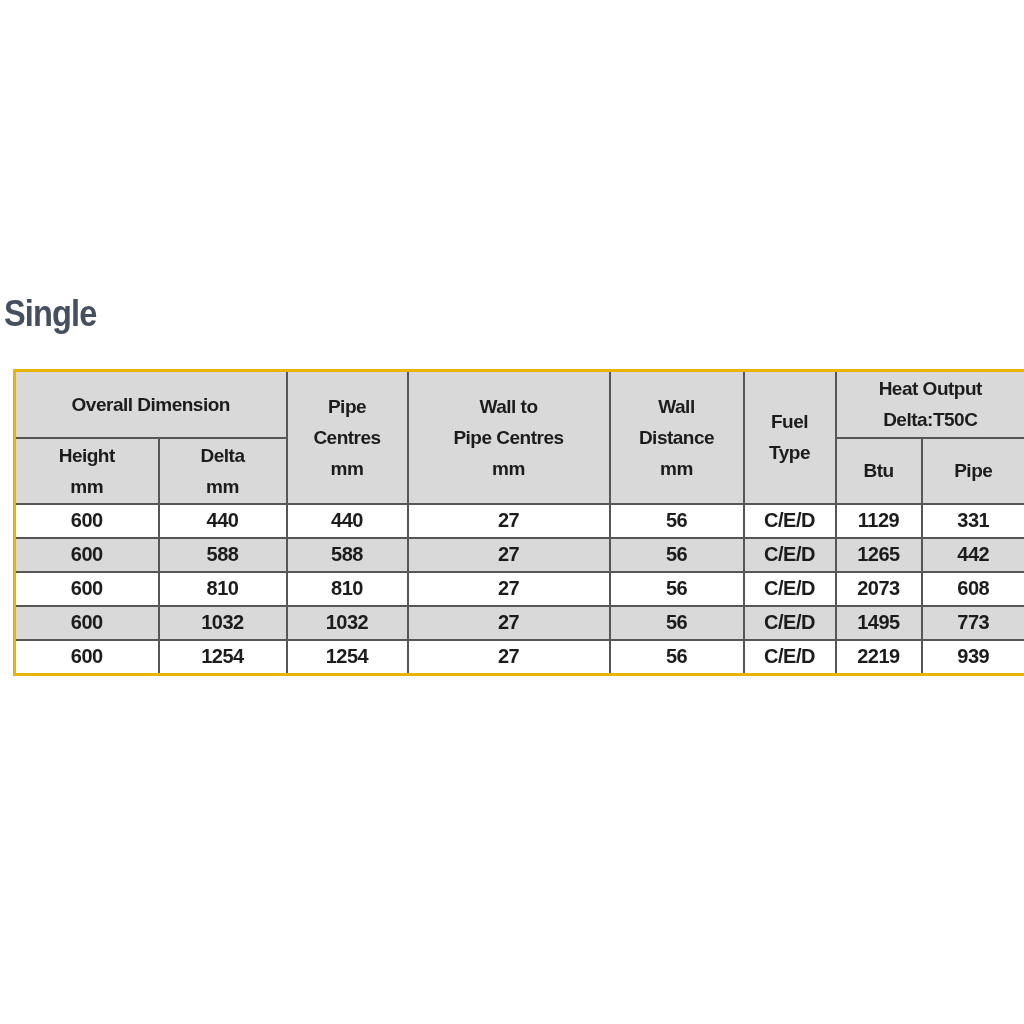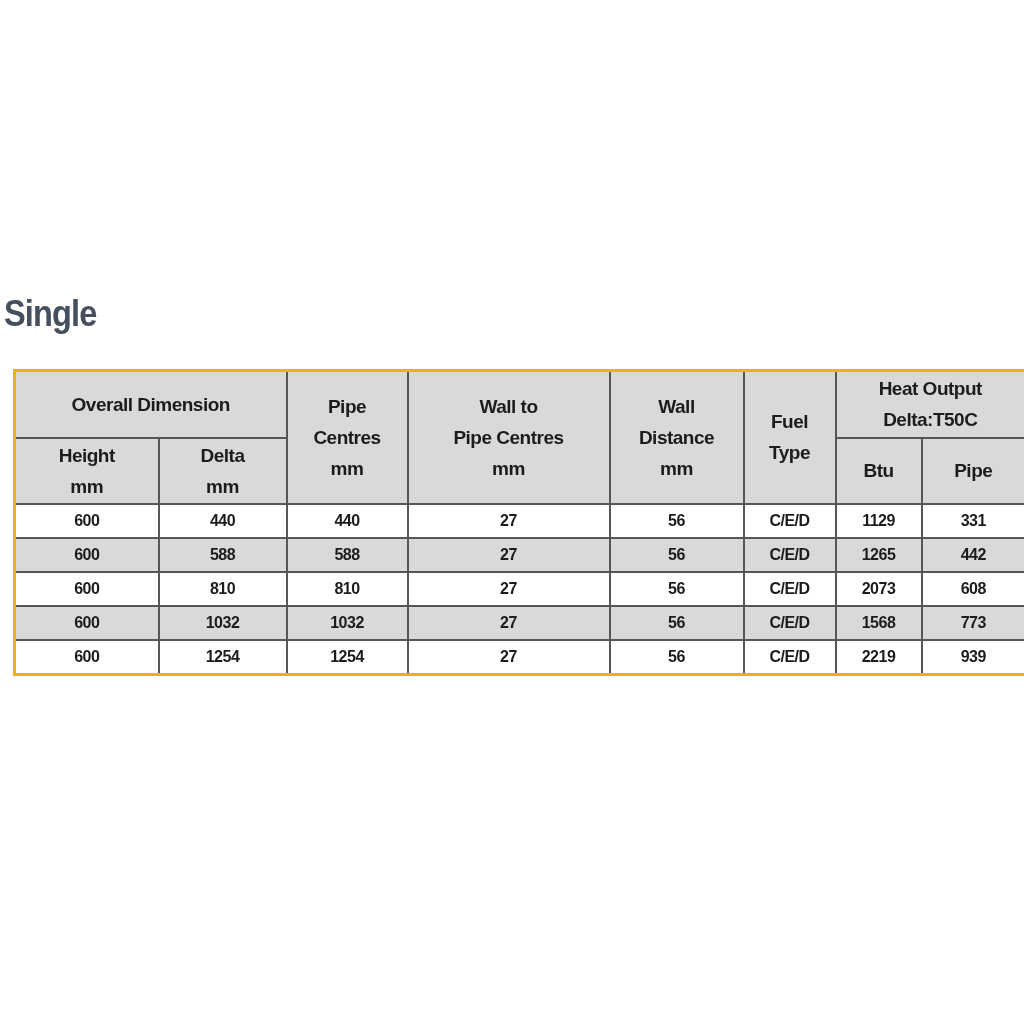--- a/index.html
+++ b/index.html
@@ -51,21 +51,21 @@
     background: #d9d9d9;
     font-size: 19px;
     line-height: 31px;
     white-space: pre-line;
     font-weight: bold;
   }
   tr.hdr-row-1 { height: 67px; }
   tr.hdr-row-2 { height: 66px; }
   table.spec-table td {
     background: #ffffff;
-    font-size: 16px;
+    font-size: 20px;
     height: 32px;
     text-align: center;
   }
   table.spec-table tbody tr:nth-child(even) td {
     background: #d9d9d9;
   }
   
   col.c-height { width: 144px; }
   col.c-width { width: 128px; }
   col.c-pipe { width: 121px; }
@@ -150,21 +150,21 @@
           <td>2073</td>
           <td>608</td>
         </tr>
         <tr>
           <td>600</td>
           <td>1032</td>
           <td>1032</td>
           <td>27</td>
           <td>56</td>
           <td>C/E/D</td>
-          <td>1568</td>
+          <td>1495</td>
           <td>773</td>
         </tr>
         <tr>
           <td>600</td>
           <td>1254</td>
           <td>1254</td>
           <td>27</td>
           <td>56</td>
           <td>C/E/D</td>
           <td>2219</td>

